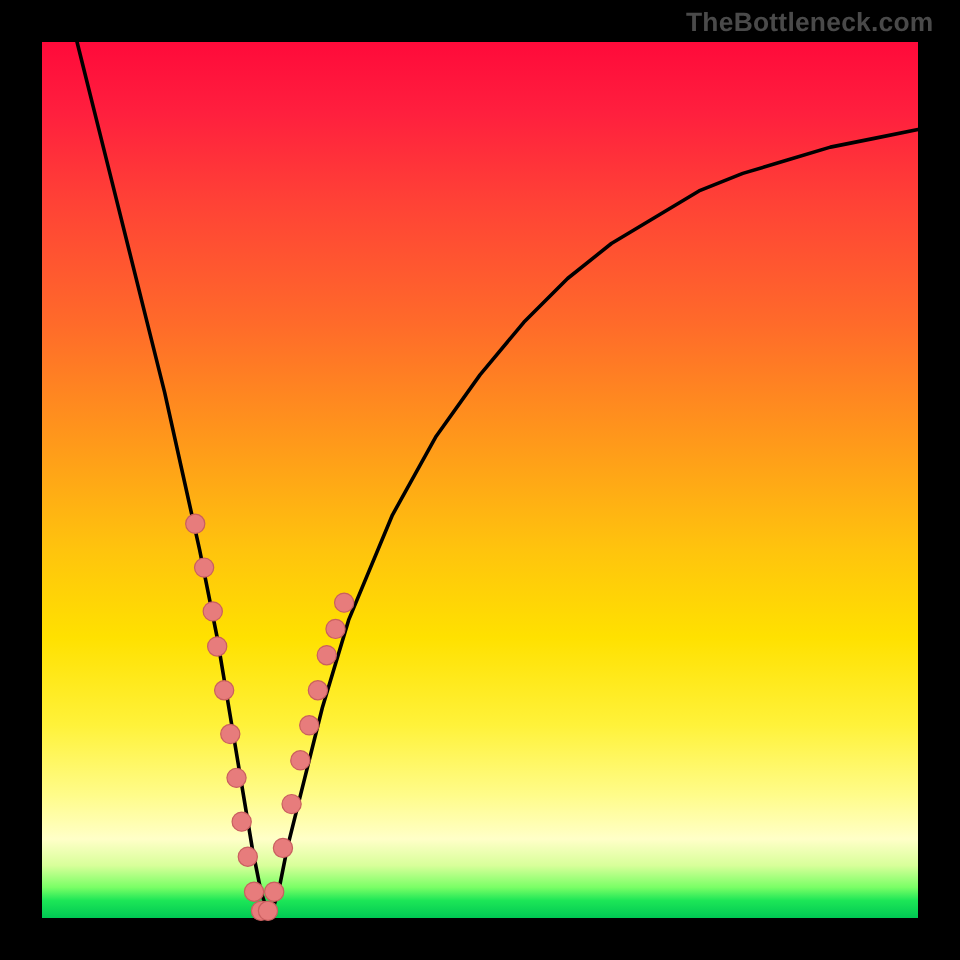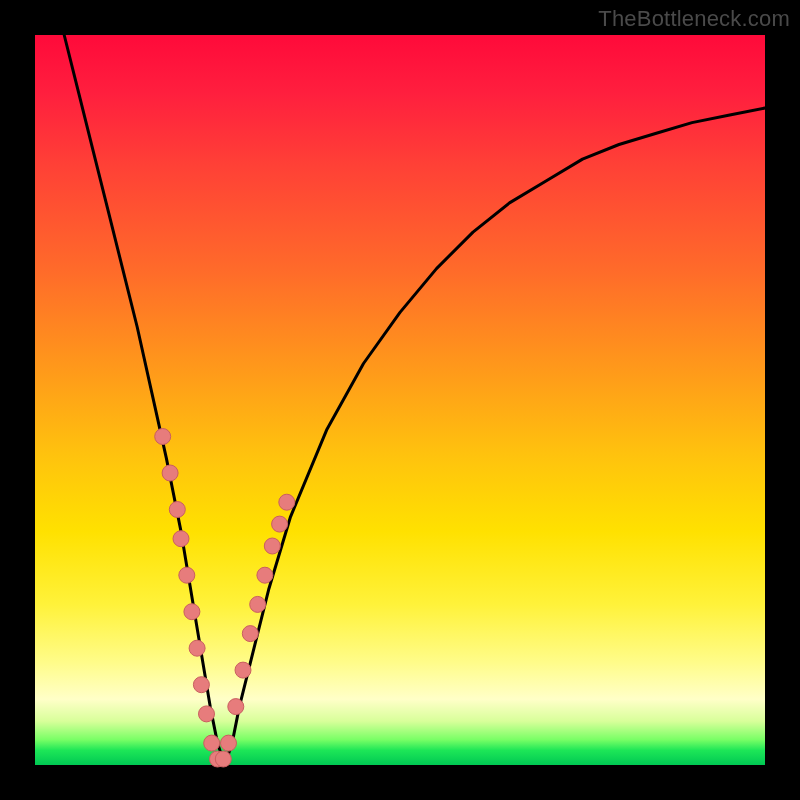--- a/index.html
+++ b/index.html
@@ -37,24 +37,24 @@
       #ffffc8 91%,
       #d8ff9a 94%,
       #7aff66 96.5%,
       #1de657 98%,
       #00c853 100%
     );
   }
   .watermark {
     position: absolute;
     top: 6px;
-    right: 10px;
+    right: 22px;
     color: #4a4a4a;
     font-size: 22px;
-    font-weight: 400;
+    font-weight: 700;
     letter-spacing: 0.2px;
     user-select: none;
   }
   svg.curve {
     position: absolute;
     left: 0; top: 0;
     width: 730px;
     height: 730px;
     overflow: visible;
   }

